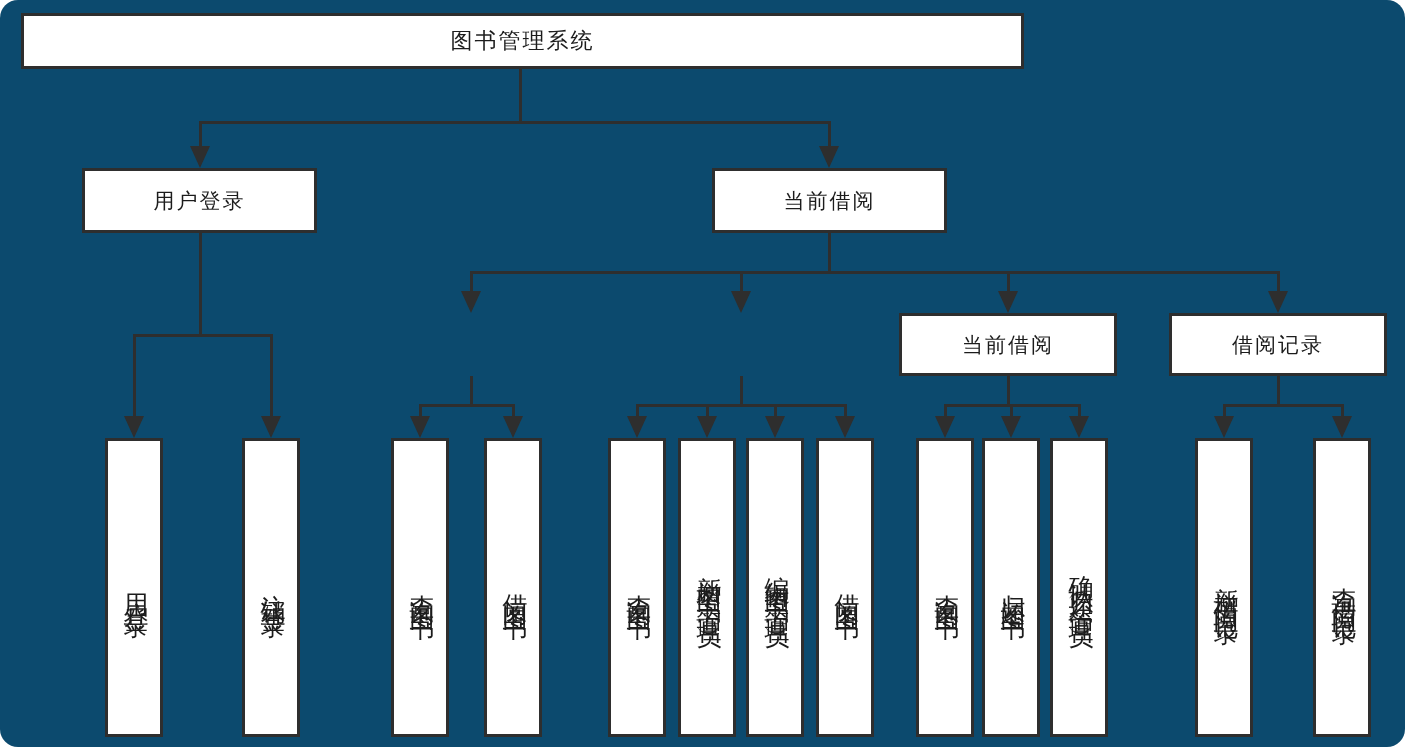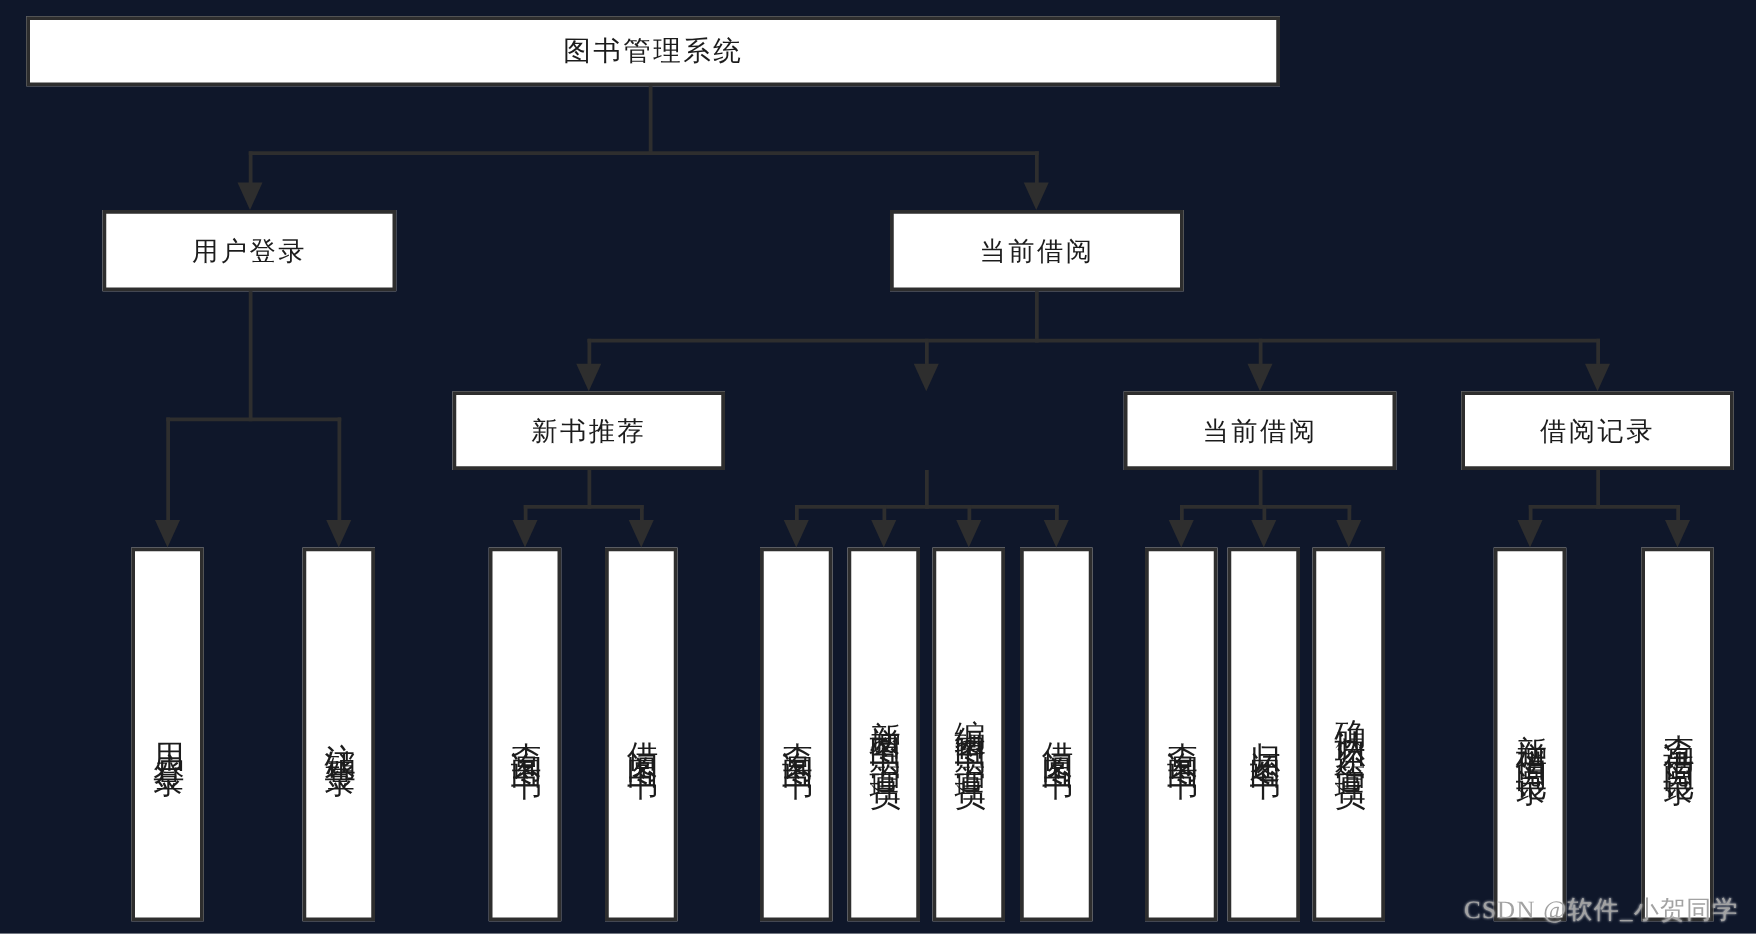--- a/index.html
+++ b/index.html
@@ -1,18 +1,18 @@
 <!DOCTYPE html>
 <html><head>
 <meta charset="utf-8">
 <style>
   html,body{margin:0;padding:0;background:#fff;}
   .stage{
-    position:relative;width:1405px;height:747px;background:#0f172a;overflow:hidden;
-    font-family:Liberation Serif, serif;color:#1c1c1c;
+    position:relative;width:1405px;height:747px;background:#0c4a6e;overflow:hidden;
+    font-family:Liberation Mono, monospace;color:#1c1c1c;border-radius:18px;
   }
   .node{
     position:absolute;box-sizing:border-box;background:#ffffff;
     border:3px solid #2e2e2e;display:flex;align-items:center;justify-content:center;
     text-align:center;
   }
   .title-node{font-size:22px;letter-spacing:2px;}
   .h-node{font-size:21px;letter-spacing:2px;}
   .v-node{font-size:25px;}
   .v-node .vtext{
@@ -42,23 +42,20 @@
   </div>
 
   <div class="node h-node" style="left:82px;top:168px;width:235px;height:65px;">
     <span>用户登录</span>
   </div>
 
   <div class="node h-node" style="left:712px;top:168px;width:235px;height:65px;">
     <span>当前借阅</span>
   </div>
 
-  <div class="node h-node" style="left:362px;top:313px;width:218px;height:63px;">
-    <span>新书推荐</span>
-  </div>
   <div class="node h-node" style="left:899px;top:313px;width:218px;height:63px;">
     <span>当前借阅</span>
   </div>
   <div class="node h-node" style="left:1169px;top:313px;width:218px;height:63px;">
     <span>借阅记录</span>
   </div>
 
   <div class="node v-node" style="left:105px;top:438px;width:58px;height:299px;">
     <span class="vtext">用户登录</span>
   </div>
@@ -158,15 +155,14 @@
     <div class="arrow" style="left:1069px;top:416px;"></div>
 
     <div class="line vline" style="left:1277px;top:376px;height:31px;"></div>
     <div class="line hline" style="left:1223px;top:404px;width:121px;"></div>
     <div class="line vline" style="left:1223px;top:404px;height:16px;"></div>
     <div class="arrow" style="left:1214px;top:416px;"></div>
     <div class="line vline" style="left:1341px;top:404px;height:16px;"></div>
     <div class="arrow" style="left:1332px;top:416px;"></div>
   </div>
 
-  <div class="watermark">CSDN @软件_小贺同学</div>
 
 </div>
 
 </body></html>

